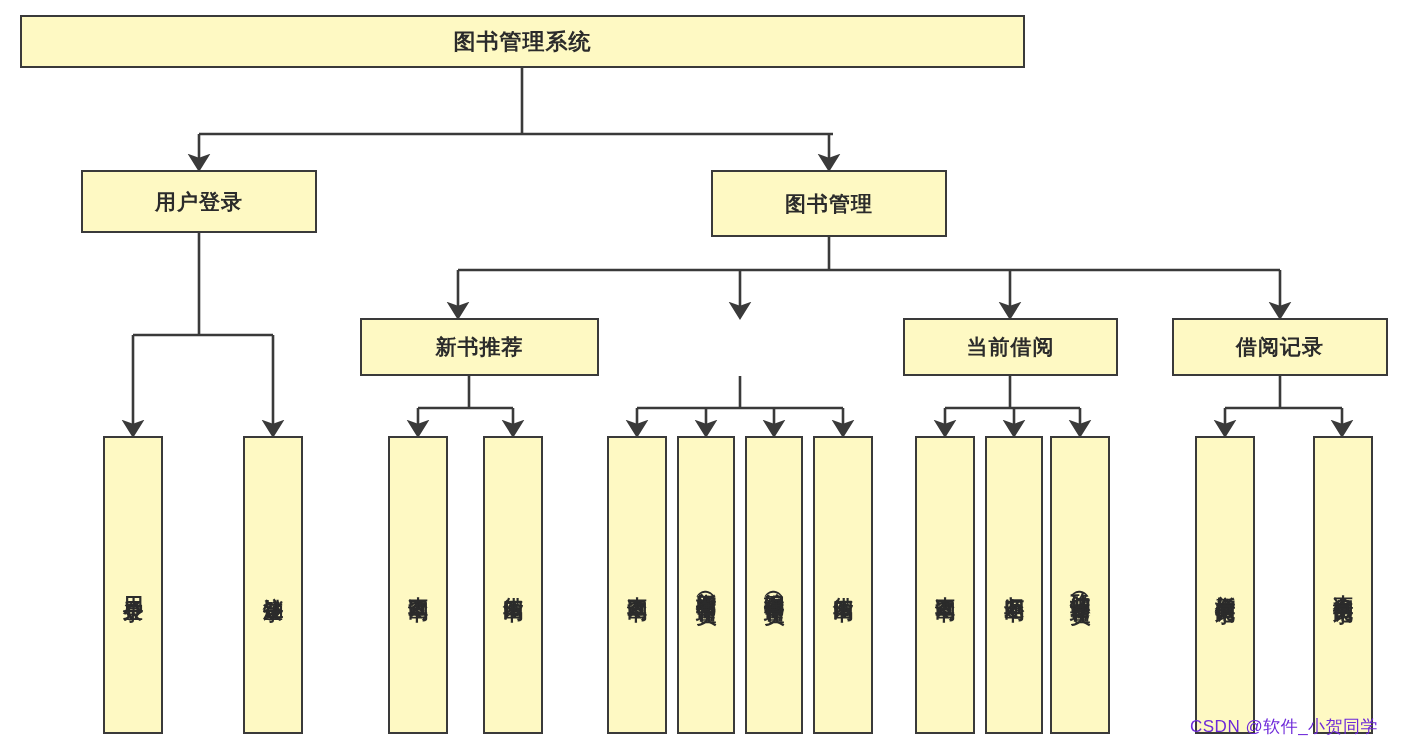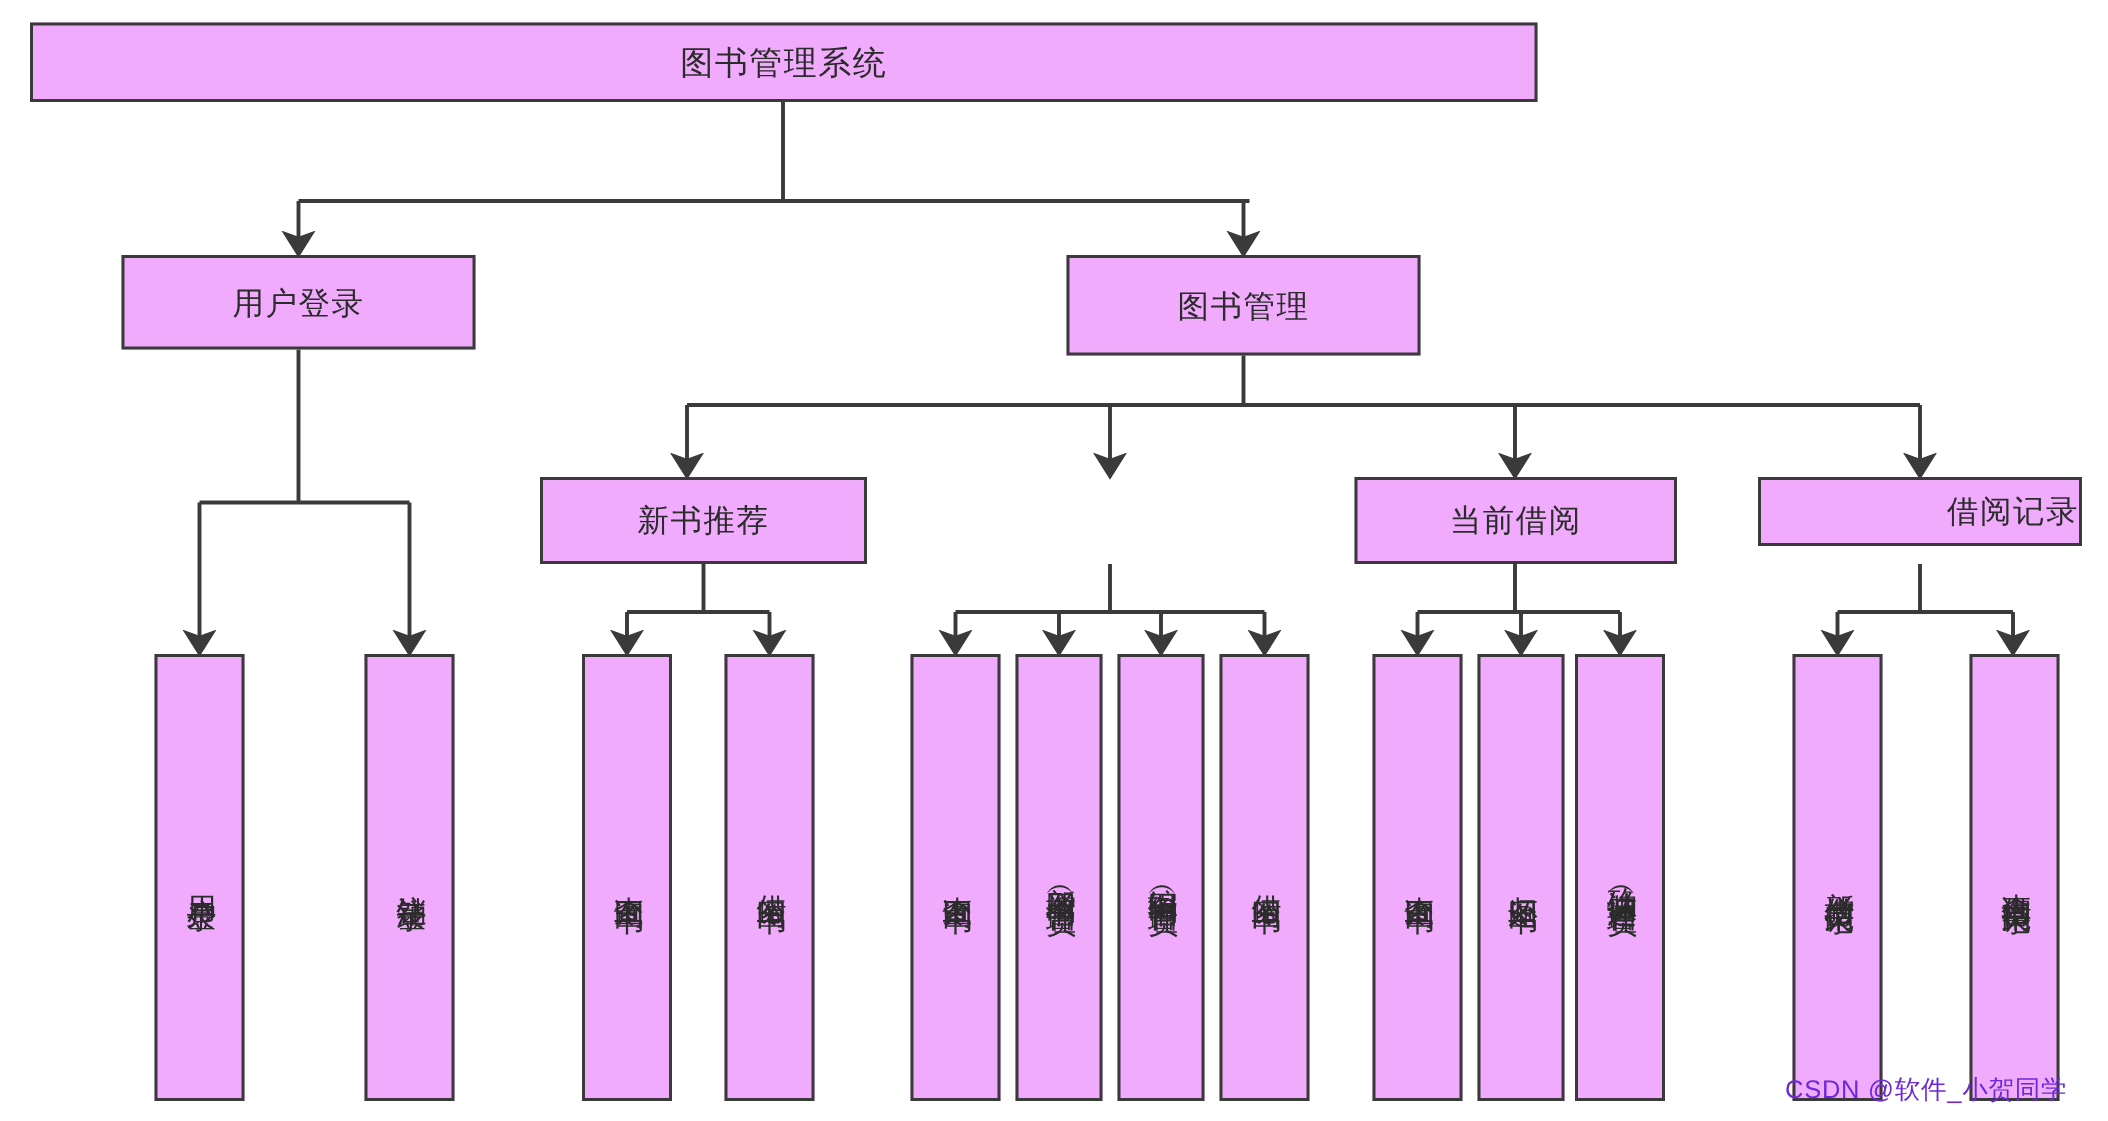--- a/index.html
+++ b/index.html
@@ -22,26 +22,27 @@
     position: absolute;
     left: 0;
     top: 0;
     width: 1405px;
     height: 747px;
   }
   .node {
     position: absolute;
     box-sizing: border-box;
     border: 2px solid #3a3a3a;
-    background: #f0abfc;
+    background: #fef9c3;
     display: flex;
     align-items: center;
     justify-content: center;
     color: #2b2b2b;
     z-index: 2;
+    font-weight: bold;
   }
   .node.horiz {
     font-size: 21px;
     letter-spacing: 1px;
   }
   .node.vert {
     font-size: 20px;
     letter-spacing: 2px;
   }
   .node.vert .vlabel {
@@ -124,30 +125,30 @@
   </div>
 
   <div class="node horiz" style="left:81px; top:170px; width:236px; height:63px;">
     <span>用户登录</span>
   </div>
 
   <div class="node horiz" style="left:711px; top:170px; width:236px; height:67px;">
     <span>图书管理</span>
   </div>
 
-  <div class="node horiz" style="left:360px; top:318px; width:218px; height:58px;">
+  <div class="node horiz" style="left:360px; top:318px; width:239px; height:58px;">
     <span>新书推荐</span>
   </div>
 
 
   <div class="node horiz" style="left:903px; top:318px; width:215px; height:58px;">
     <span>当前借阅</span>
   </div>
 
-  <div class="node horiz" style="left:1172px; top:318px; width:216px; height:46px;justify-content:flex-end;">
+  <div class="node horiz" style="left:1172px; top:318px; width:216px; height:58px;">
     <span>借阅记录</span>
   </div>
 
   <div class="node vert" style="left:103px; top:436px; width:60px; height:298px;">
     <span class="vlabel">用户登录</span>
   </div>
 
   <div class="node vert" style="left:243px; top:436px; width:60px; height:298px;">
     <span class="vlabel">注销登录</span>
   </div>

